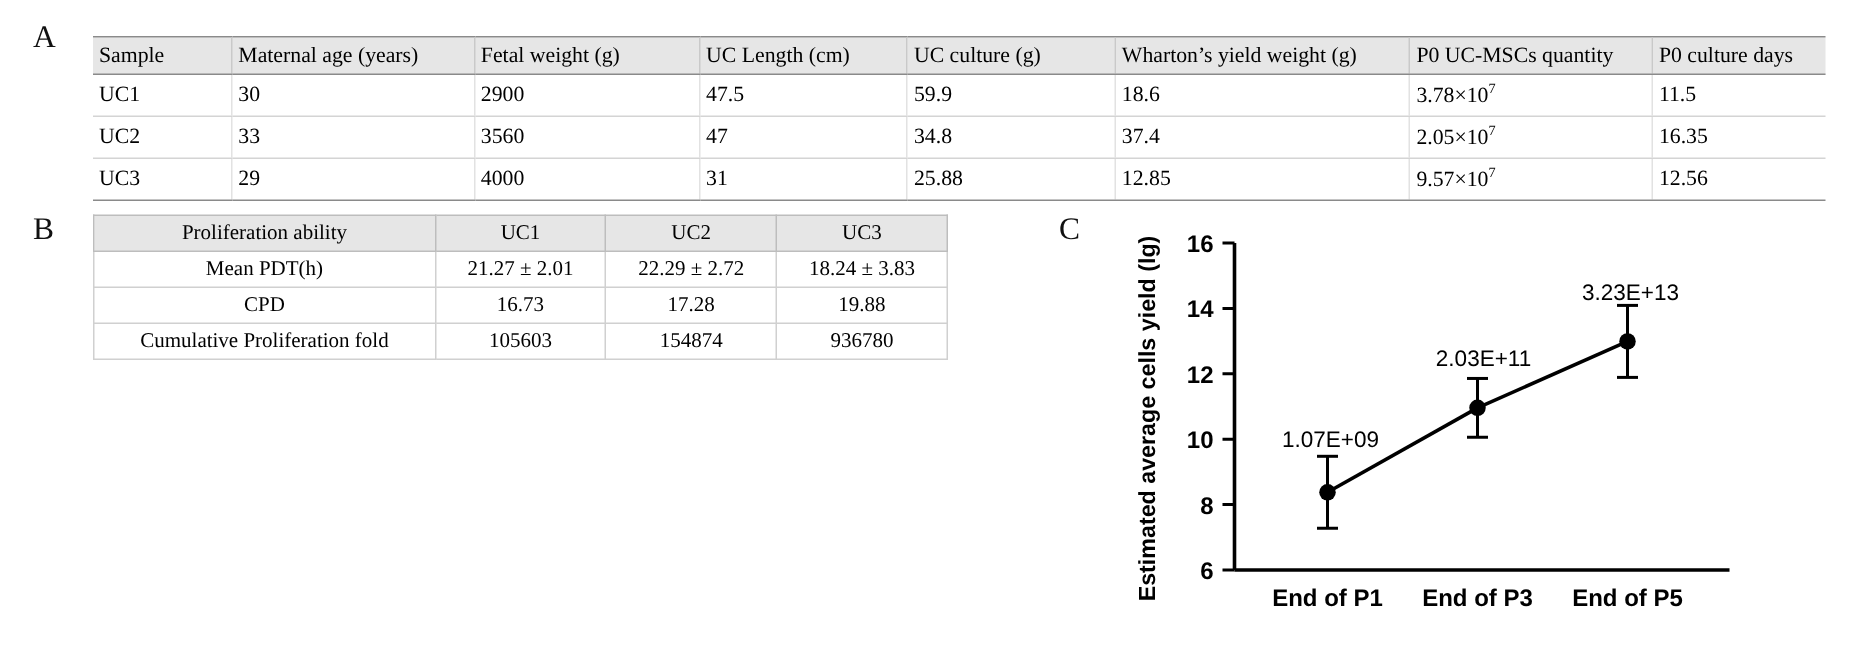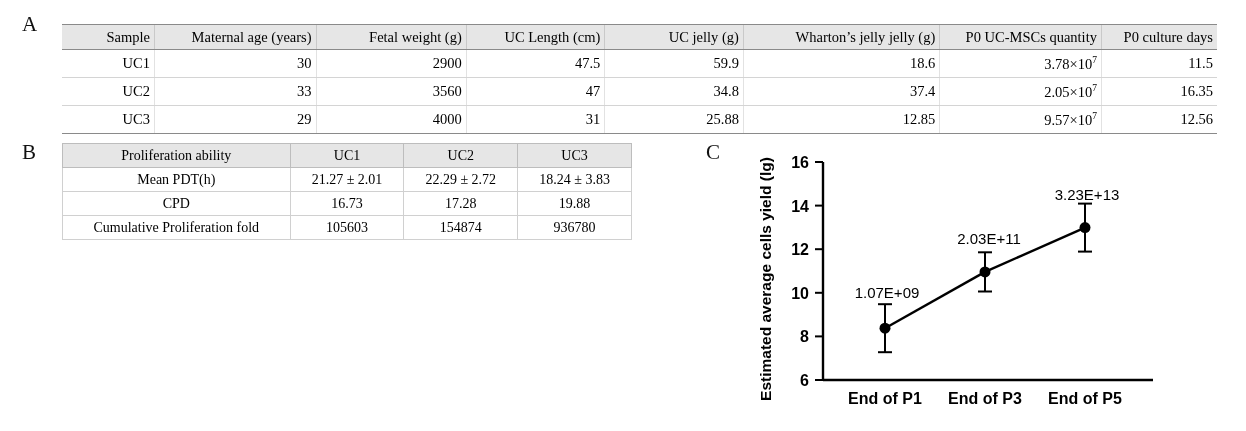--- a/index.html
+++ b/index.html
@@ -32,21 +32,21 @@
     top: 24px;
     width: 1155px;
   }
   table.tbl {
     border-collapse: collapse;
     width: 100%;
     font-size: 14.5px;
     font-family: "Liberation Serif", serif;
   }
   table.tbl td, table.tbl th {
-    text-align: right;
+    text-align: left;
     font-weight: normal;
     padding: 2px 4px;
     white-space: nowrap;
   }
   #table-a thead th {
     background: #e6e6e6;
     border-top: 1px solid #8a8a8a;
     border-bottom: 1px solid #8a8a8a;
     border-left: 1px solid #c9c9c9;
     height: 20px;
@@ -122,22 +122,22 @@
 <div class="panel-letter" id="panel-a-letter">A</div>
 
 <div id="table-a-wrap">
   <table class="tbl" id="table-a">
     <thead>
       <tr>
         <th style="width:8%">Sample</th>
         <th style="width:14%">Maternal age (years)</th>
         <th style="width:13%">Fetal weight (g)</th>
         <th style="width:12%">UC Length (cm)</th>
-        <th style="width:12%">UC jelly (g)</th>
-        <th style="width:17%">Wharton’s jelly jelly (g)</th>
+        <th style="width:12%">UC culture (g)</th>
+        <th style="width:17%">Wharton’s yield weight (g)</th>
         <th style="width:14%">P0 UC-MSCs quantity</th>
         <th style="width:10%">P0 culture days</th>
       </tr>
     </thead>
     <tbody>
       <tr>
         <td>UC1</td>
         <td>30</td>
         <td>2900</td>
         <td>47.5</td>

